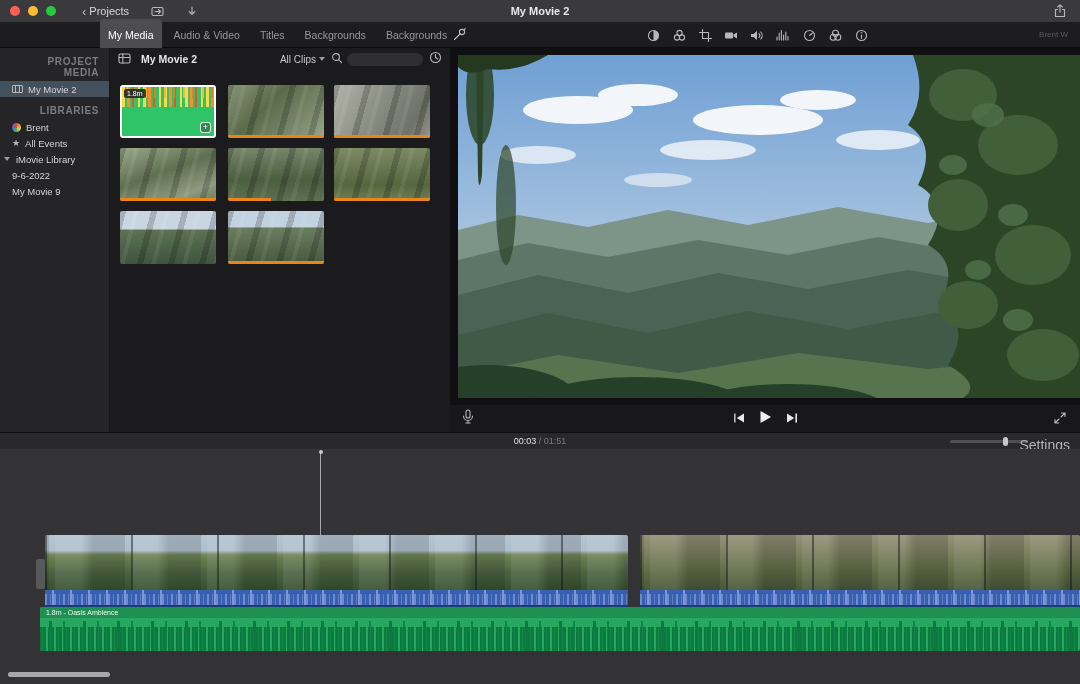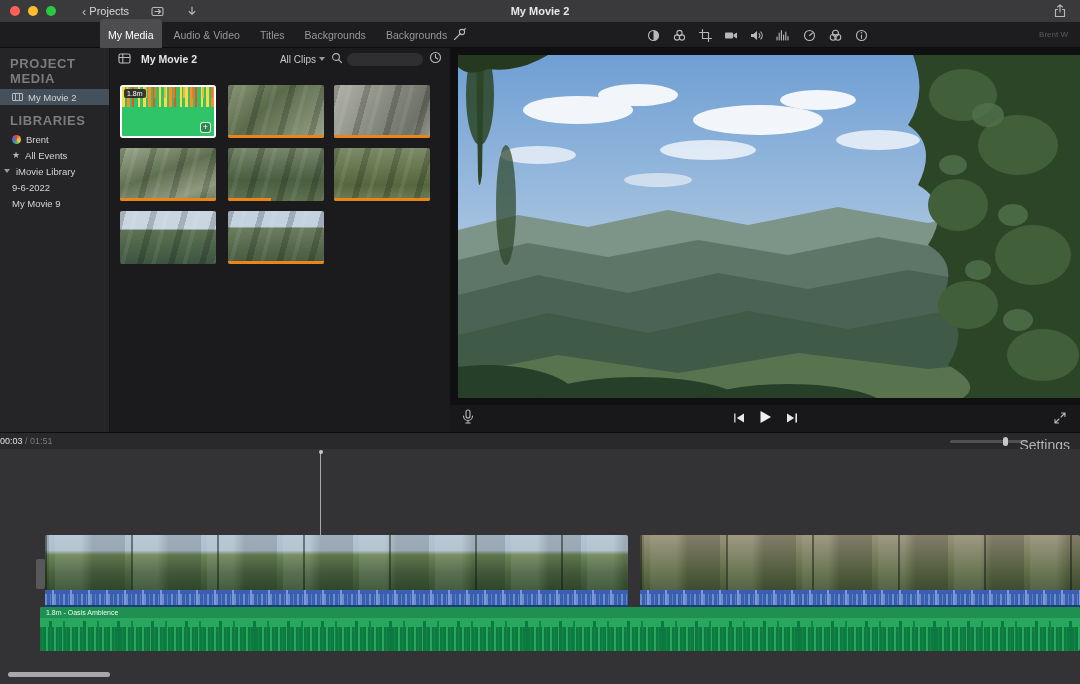--- a/index.html
+++ b/index.html
@@ -23,21 +23,21 @@
   .tabs { position:absolute; left:100px; top:0; height:26px; display:flex; align-items:center; gap:4px; }
   .tab { color:#98989a; font-size:10.5px; padding:10px 8px; border-radius:4px; white-space:nowrap; }
   .tab.active { background:#4d4d50; color:#fff; }
   .enhance { position:absolute; left:452px; top:6px; }
   .adjust-icons { position:absolute; left:646px; top:0; height:26px; display:flex; align-items:center; gap:12px; }
   .aicon { width:14px; height:14px; display:flex; align-items:center; justify-content:center; }
   .credit { position:absolute; right:12px; top:8px; font-size:8px; color:#5c5c5e; }
 
   
   .sidebar { position:absolute; top:48px; left:0; width:110px; height:384px; background:#252527; border-right:1px solid #151517; }
-  .side-header { padding:8px 10px 3px; font-size:13px; letter-spacing:.6px; color:#7c7c7e; font-weight:bold; }
+  .side-header { padding:8px 10px 3px; font-size:10px; letter-spacing:.6px; color:#7c7c7e; font-weight:bold;text-align:right; }
   .side-item { display:flex; align-items:center; gap:5px; height:16px; padding-left:12px; color:#d4d4d6; font-size:9.5px; white-space:nowrap; }
   .side-item.selected { background:#44505c; }
   .side-item.child { }
   .side-item .w-chev { width:0; height:0; border-left:3.5px solid transparent; border-right:3.5px solid transparent; border-top:4px solid #9a9a9c; margin-right:1px; }
   .photos-dot { width:9px; height:9px; border-radius:50%; background:conic-gradient(#e6483e,#e8a23a,#e2d44a,#58b35a,#3a7fd0,#8452b0,#e6483e); }
   .star { color:#b8b8ba; font-size:9px; }
   .filmicon { width:11px; height:8px; border:1px solid #b8b8ba; border-radius:1px; position:relative; }
   .filmicon::before { content:""; position:absolute; left:2px; top:0; bottom:0; width:1px; background:#b8b8ba; }
   .filmicon::after { content:""; position:absolute; right:2px; top:0; bottom:0; width:1px; background:#b8b8ba; }
 
@@ -72,21 +72,21 @@
   .viewer { position:absolute; top:48px; left:450px; right:0; height:384px; background:#101012; }
   .video { position:absolute; top:7px; left:8px; right:0; height:343px; }
   .video svg { width:100%; height:100%; display:block; }
   .view-controls { position:absolute; bottom:0; left:0; right:0; height:27px; background:#18181a; display:flex; align-items:center; }
   .mic { margin-left:12px; }
   .transport { position:absolute; left:0; right:0; display:flex; justify-content:center; align-items:center; gap:14px; }
   .fs { margin-left:auto; margin-right:14px; }
 
   
   .tl-toolbar { position:absolute; top:432px; left:0; right:0; height:17px; background:#29292b; border-top:1px solid #0e0e10; }
-  .timecode { position:absolute; left:0; right:0; top:3px; text-align:left; font-size:9px; }
+  .timecode { position:absolute; left:0; right:0; top:3px; text-align:center; font-size:9px; }
   .timecode .cur { color:#e0e0e2; } .timecode .rest { color:#7a7a7c; }
   .zoom-slider { position:absolute; right:52px; top:7px; width:78px; height:3px; background:#505053; border-radius:2px; }
   .zoom-thumb { position:absolute; left:68%; top:-3px; width:5px; height:9px; border-radius:2.5px; background:#c8c8ca; }
   .settings-label { position:absolute; right:10px; top:3.5px; font-size:14px; color:#b4b4b6; }
 
   
   .timeline { position:absolute; top:449px; left:0; right:0; bottom:0; background:#333335; }
   .playhead { position:absolute; left:320px; top:3px; width:1px; height:84px; background:#a8a8aa; }
   .playhead::before { content:""; position:absolute; top:-2px; left:-1.5px; width:4px; height:4px; border-radius:50%; background:#c8c8ca; }
   .trim-tab { position:absolute; left:36px; top:110px; width:9px; height:30px; background:#58585a; border-radius:2px; }

